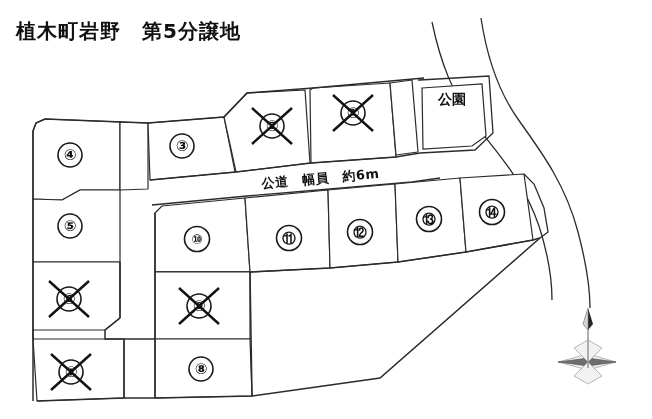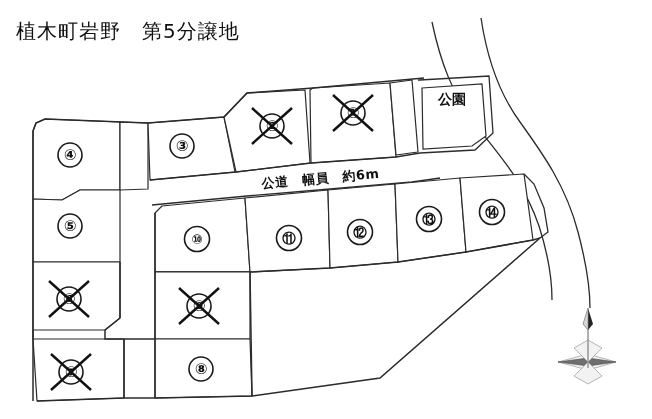--- a/index.html
+++ b/index.html
@@ -19,21 +19,21 @@
     position: absolute;
     inset: 0;
     width: 652px;
     height: 419px;
   }
   .plan-title {
     position: absolute;
     left: 16px;
     top: 18px;
     font-size: 20px;
-    font-weight: normal;
+    font-weight: bold;
     letter-spacing: 1px;
     color: #111111;
     white-space: pre;
     font-family: "DejaVu Sans", "Liberation Sans", sans-serif;
   }
   svg.map-canvas {
     position: absolute;
     left: 0;
     top: 0;
     width: 652px;

